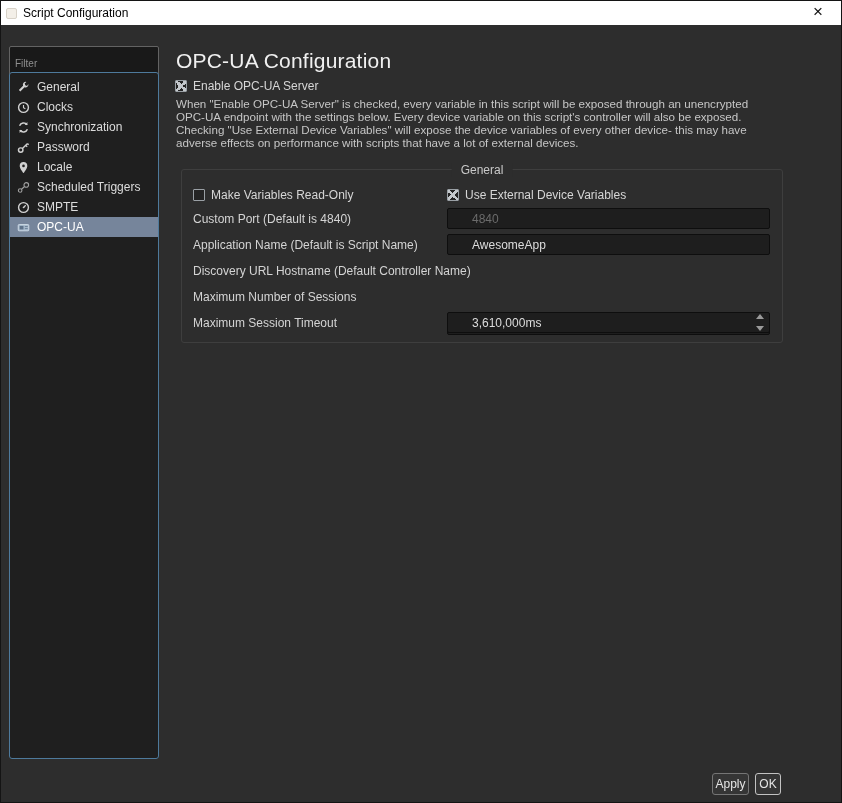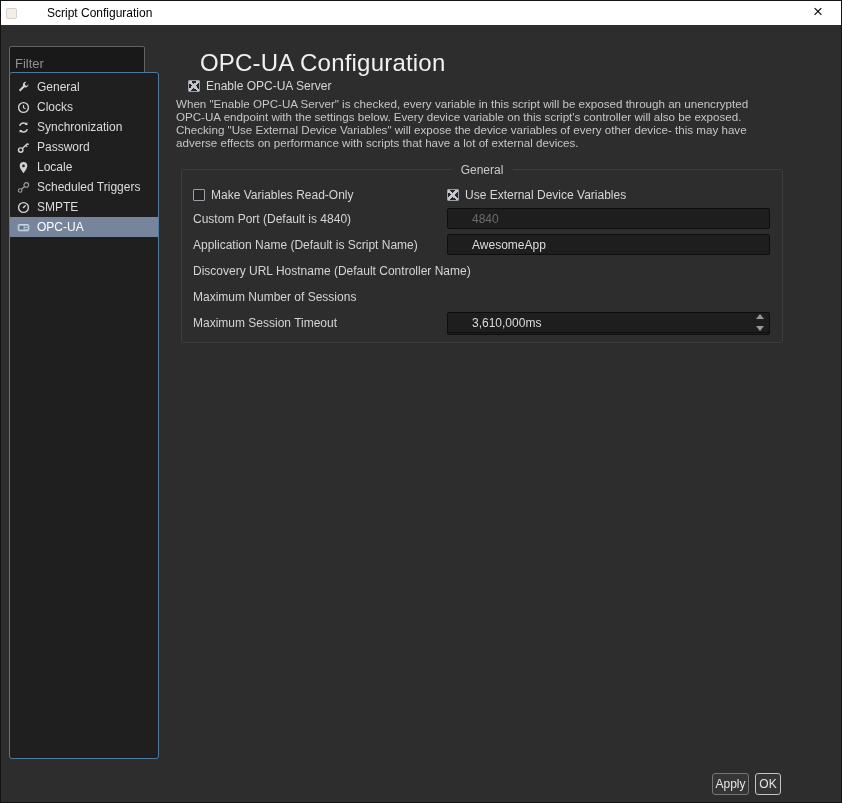--- a/index.html
+++ b/index.html
@@ -5,67 +5,67 @@
   * { margin:0; padding:0; box-sizing:border-box; }
   html,body { background:#1a1a1a; }
   body { font-family:"Liberation Sans","DejaVu Sans",sans-serif; }
   .window {
     position:relative; width:842px; height:803px; background:#2d2d2d;
     border:1px solid #141414; overflow:hidden;
   }
   
   .titlebar {
     position:absolute; top:0; left:0; right:0; height:24px; background:#ffffff;
-    display:flex; align-items:center;gap:24px;
+    display:flex; align-items:center;
   }
   .titlebar .app-icon {
     width:11px; height:11px; margin-left:5px; border:1px solid #d8d2c8;
     background:#f3efe8; border-radius:2px;
   }
   .titlebar .title { margin-left:6px; font-size:12px; color:#000; }
   .titlebar .close {
     position:absolute; right:8px; top:0; width:30px; height:24px;
     font-size:17px; line-height:22px; text-align:center; color:#111; cursor:default;
   }
   
   .filter-input {
-    position:absolute; left:8px; top:45px; width:136px; height:19px;
+    position:absolute; left:8px; top:45px; width:150px; height:19px;
     background:#191919; border:1px solid #636363; border-radius:2px;
-    color:#dddddd; font-size:13px; padding:16px 5px; outline:none;
+    color:#dddddd; font-size:10px; padding:16px 5px; outline:none;
   }
   .filter-input::placeholder { color:#8f8f8f; }
   .navlist {
     position:absolute; left:8px; top:71px; width:150px; height:687px;
     background:#1f1f1f; border:1px solid #4e7a9c; border-radius:3px;
     padding-top:4px; overflow:hidden;
   }
   .navitem {
     height:20px; display:flex; align-items:center; gap:7px;
     padding-left:6px; font-size:12px; color:#dcdcdc; cursor:default;
   }
   .navitem.selected { background:#76859b; color:#ffffff; }
   .navitem .ic { width:14px; height:14px; flex:0 0 14px; display:flex; align-items:center; justify-content:center; }
   
   .page-title {
-    position:absolute; left:175px; top:48px; font-size:24px; color:#f0f0f0;
-    font-weight:400; letter-spacing:0.2px;margin-left:24px;
+    position:absolute; left:175px; top:48px; font-size:21px; color:#f0f0f0;
+    font-weight:400; letter-spacing:0.2px;
   }
   .cb-row { position:absolute; display:flex; align-items:center; gap:6px; height:14px; }
   .cb {
     width:12px; height:12px; border:1px solid #9aa0a5; background:#242424;
     border-radius:1px; flex:0 0 12px; position:relative;
   }
   .cb.checked {
     background:
       linear-gradient(45deg,  transparent 40%, #c4c8cc 40%, #c4c8cc 60%, transparent 60%),
       linear-gradient(-45deg, transparent 40%, #c4c8cc 40%, #c4c8cc 60%, transparent 60%),
       #242424;
   }
   .cb-label { font-size:12px; color:#d6d6d6; }
-  .enable-row { left:187px; top:78px; }
+  .enable-row { left:174px; top:78px; }
   .description {
     position:absolute; left:175px; top:97px; width:600px;
     font-size:11.6px; line-height:12.9px; color:#c6c6c6;
   }
   
   .groupbox {
     position:absolute; left:180px; top:168px; width:602px; height:174px;
     border:1px solid #3e3e3e; border-radius:3px;
   }
   .groupbox .legend {

